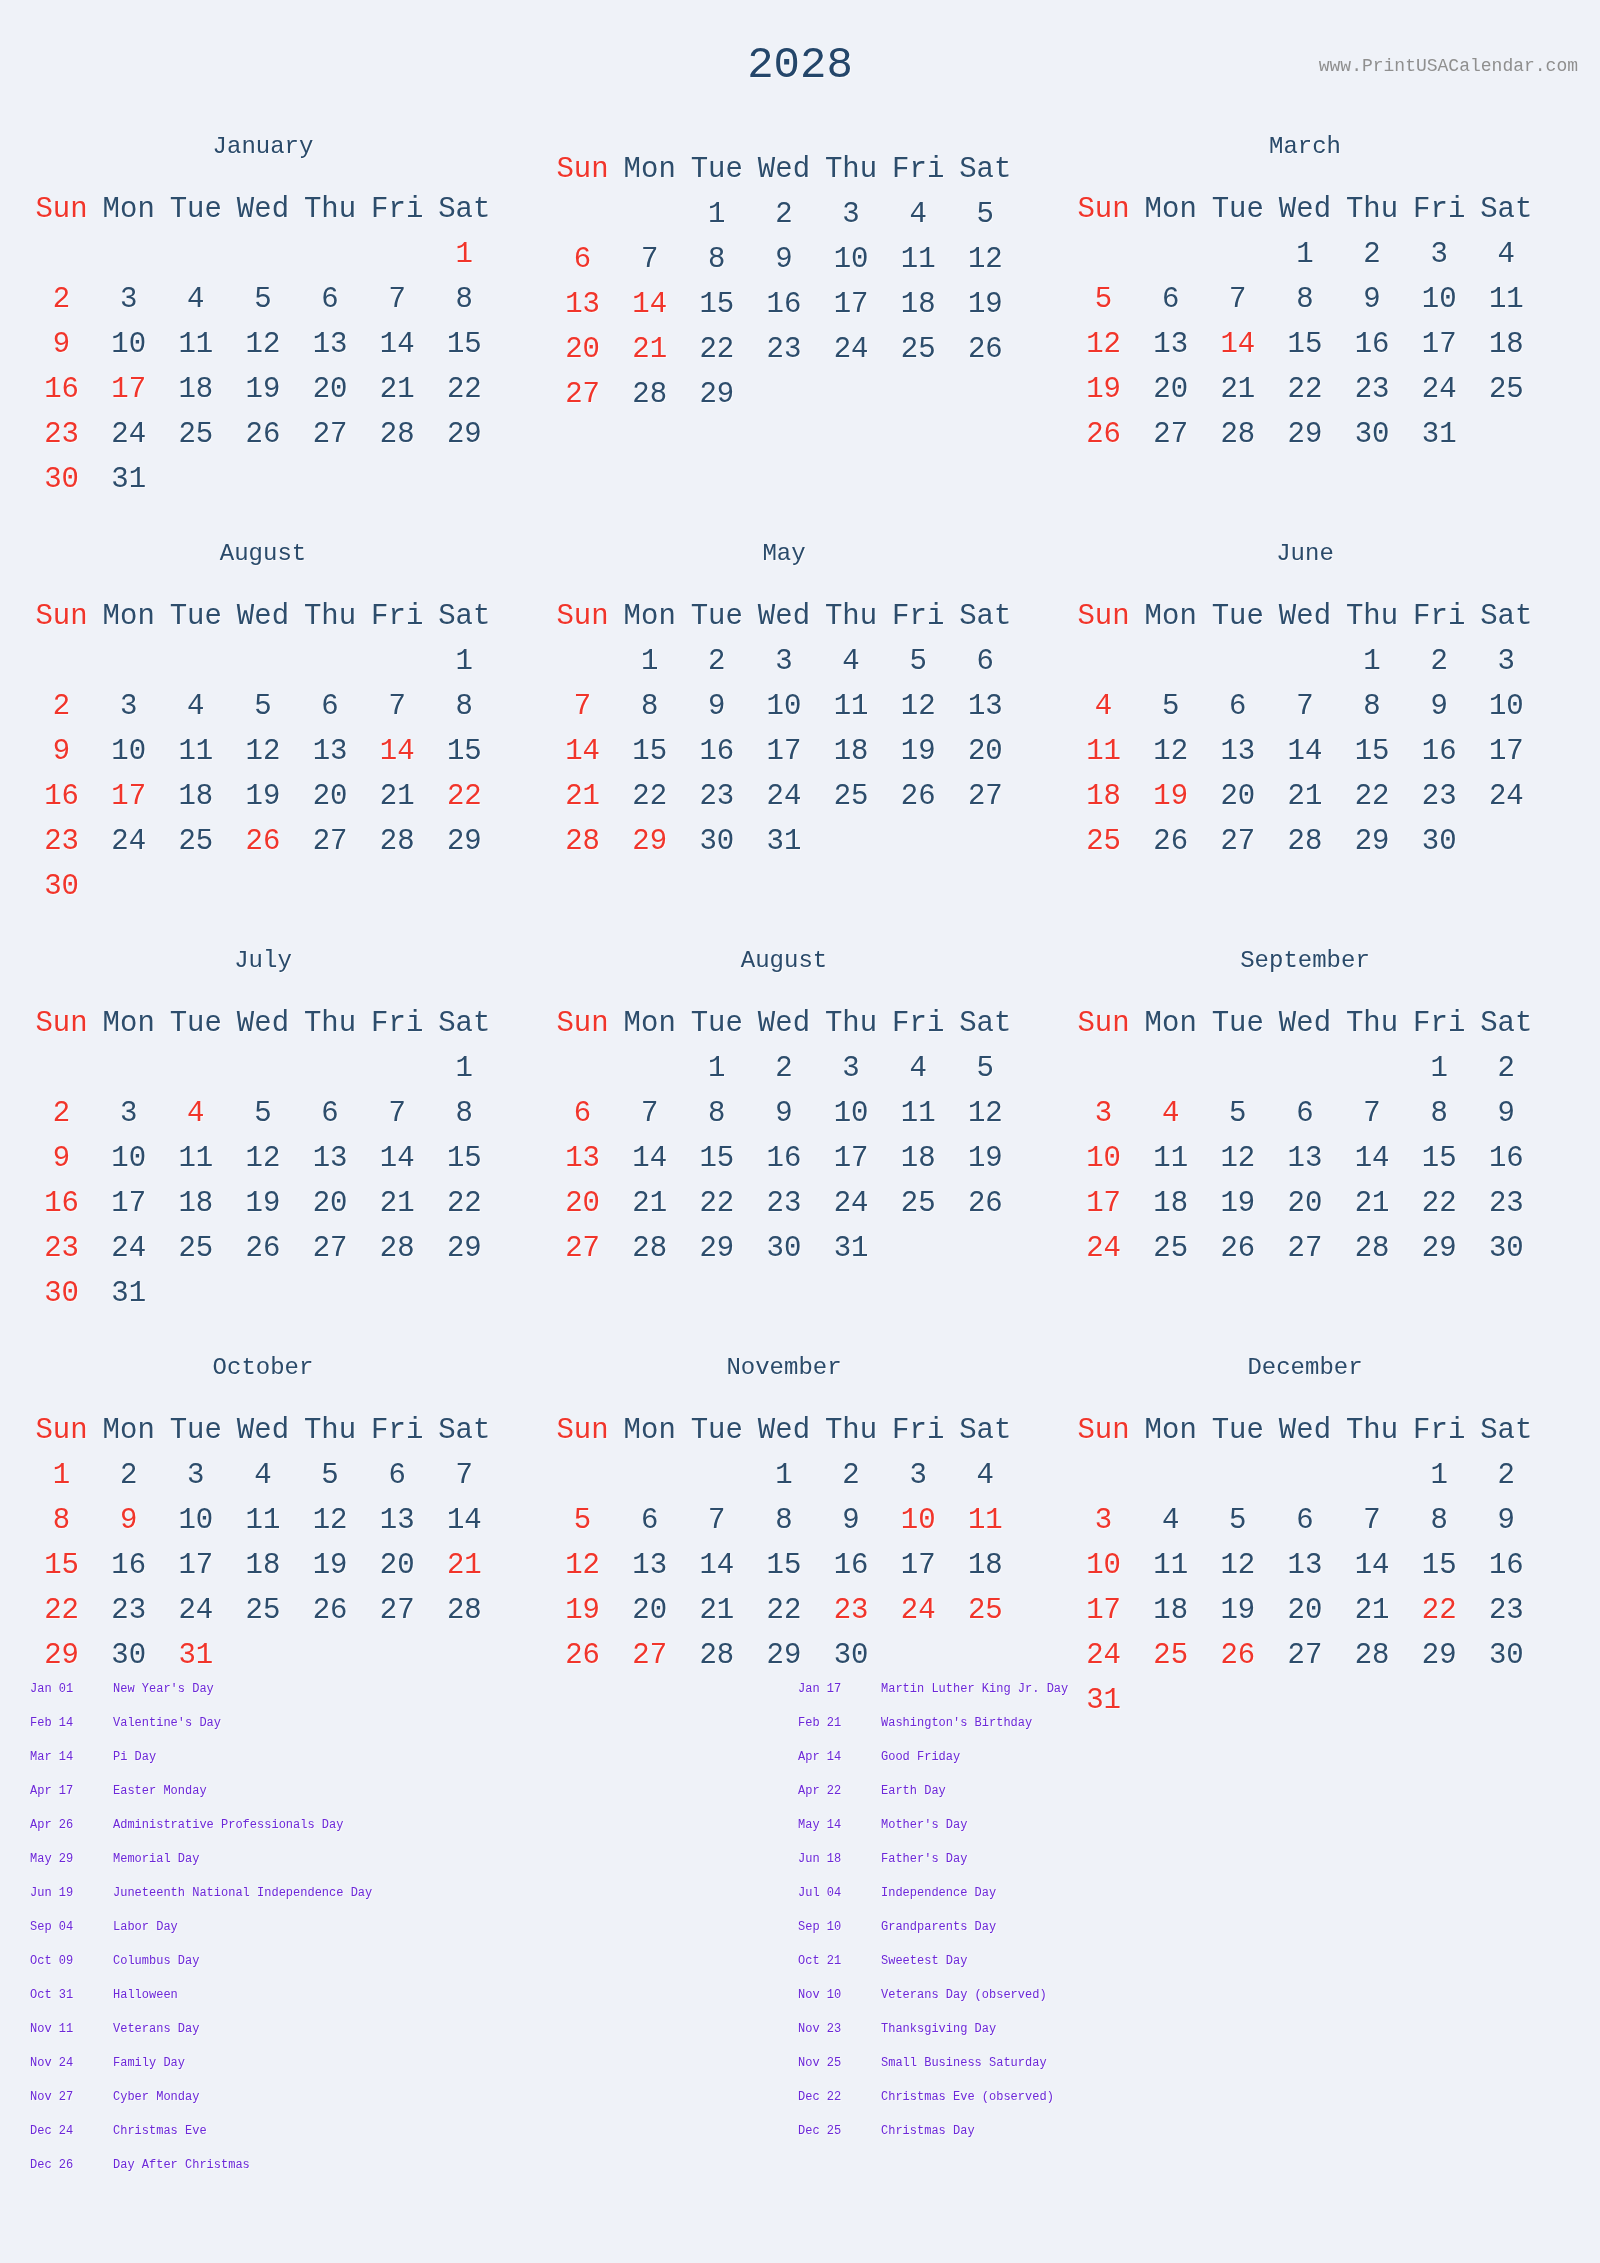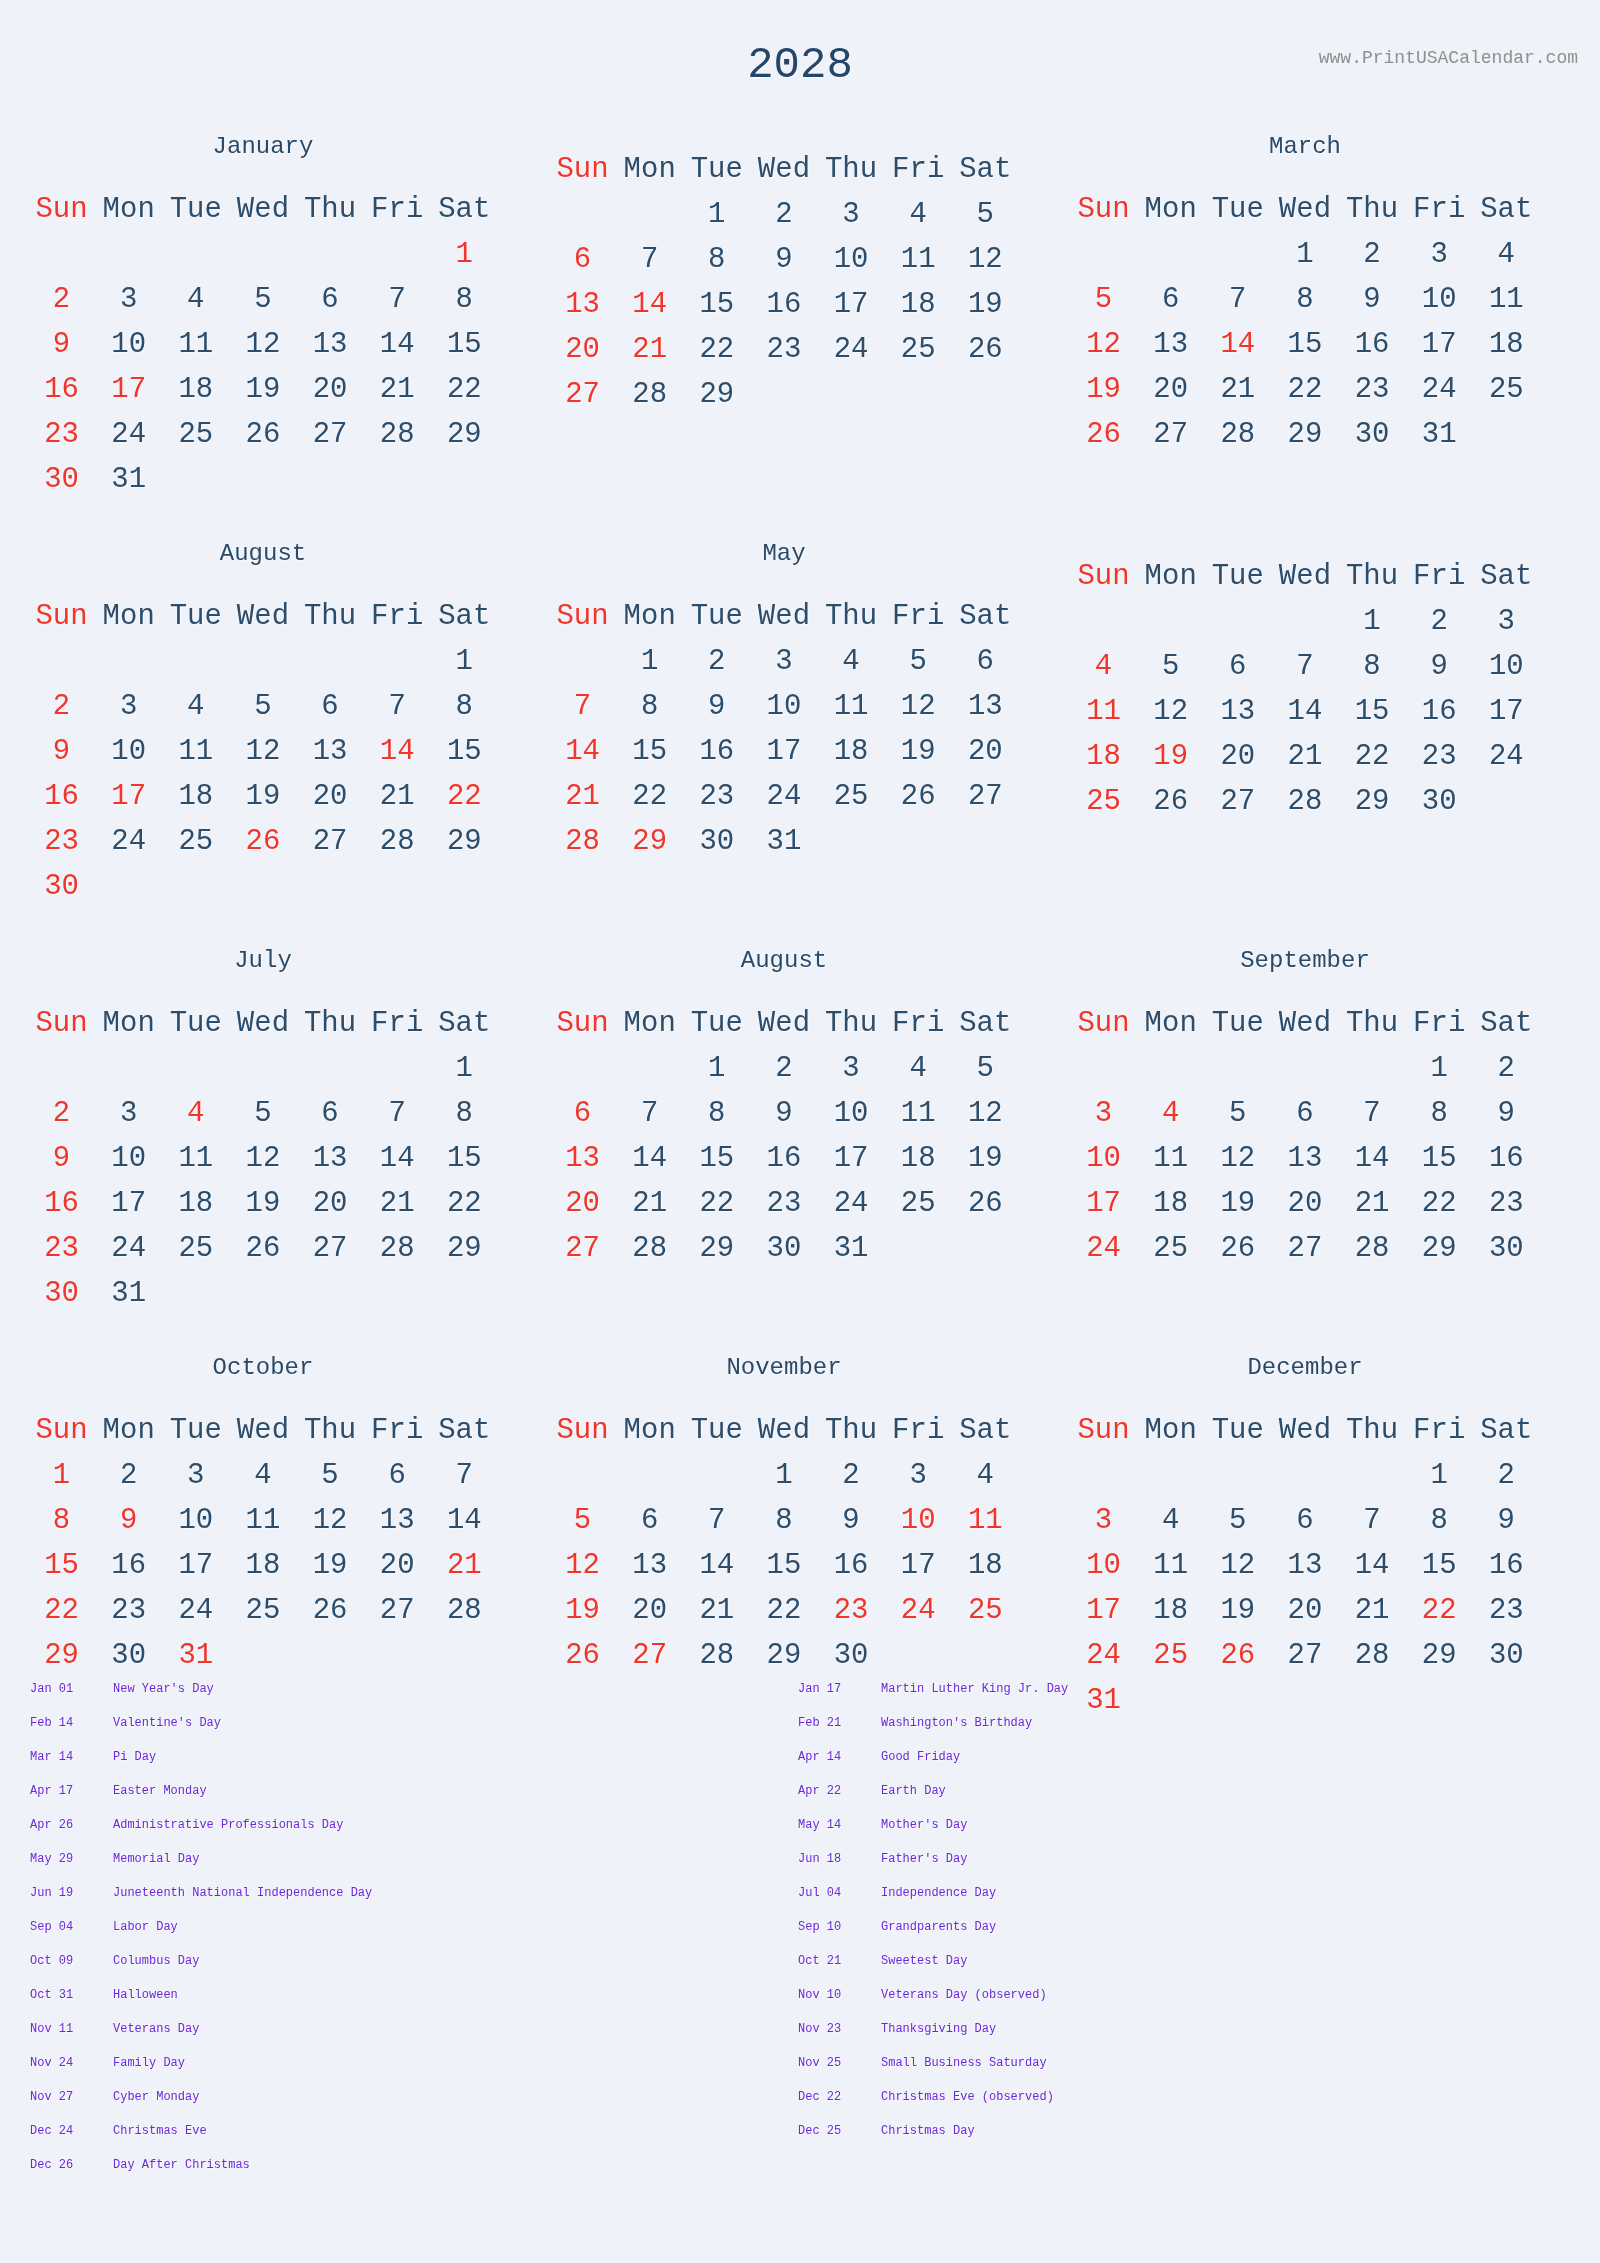--- a/index.html
+++ b/index.html
@@ -11,21 +11,21 @@
     overflow:hidden;
   }
   .year-title{
     position:absolute;top:36px;left:0;right:0;
     text-align:center;
     font-size:44px;line-height:58px;
     color:#24466a;
     text-shadow:1px 1px 1px rgba(255,255,255,0.75);
   }
   .site-url{
-    position:absolute;top:48px;right:22px;
+    position:absolute;top:56px;right:22px;
     font-size:18px;color:#8f8f8f;
   }
   .months-grid{
     position:absolute;top:127px;left:28px;
     width:1512px;
     display:grid;
     grid-template-columns:repeat(3,470px);
     column-gap:51px;
     row-gap:40px;
   }
@@ -303,20 +303,21 @@
           <div class="cell">25</div>
           <div class="cell">26</div>
           <div class="cell">27</div>
           <div class="cell red">28</div>
           <div class="cell red">29</div>
           <div class="cell">30</div>
           <div class="cell">31</div>
         </div>
       </div>
       <div class="month">
+        <div class="month-name">June</div>
         <div class="weekdays">
           <div class="cell red">Sun</div>
           <div class="cell">Mon</div>
           <div class="cell">Tue</div>
           <div class="cell">Wed</div>
           <div class="cell">Thu</div>
           <div class="cell">Fri</div>
           <div class="cell">Sat</div>
         </div>
         <div class="days">

